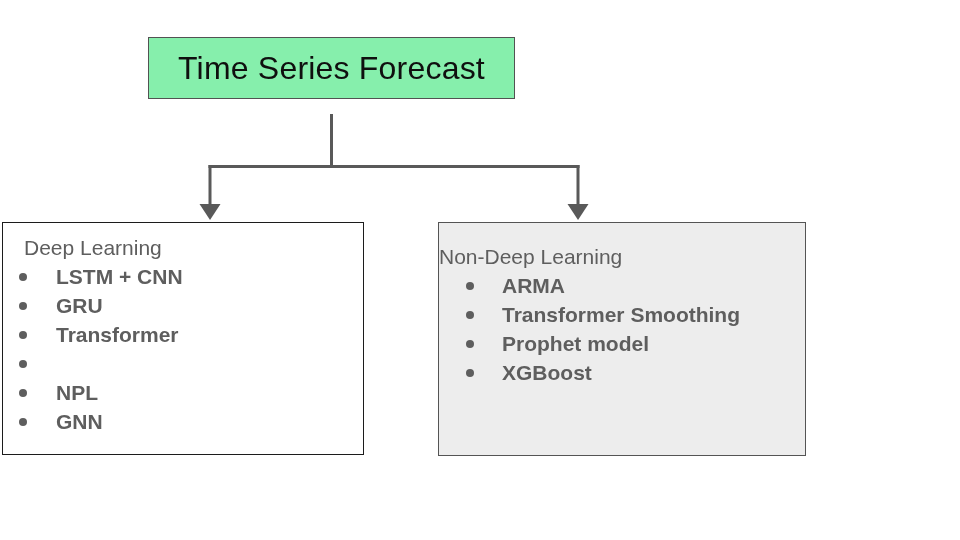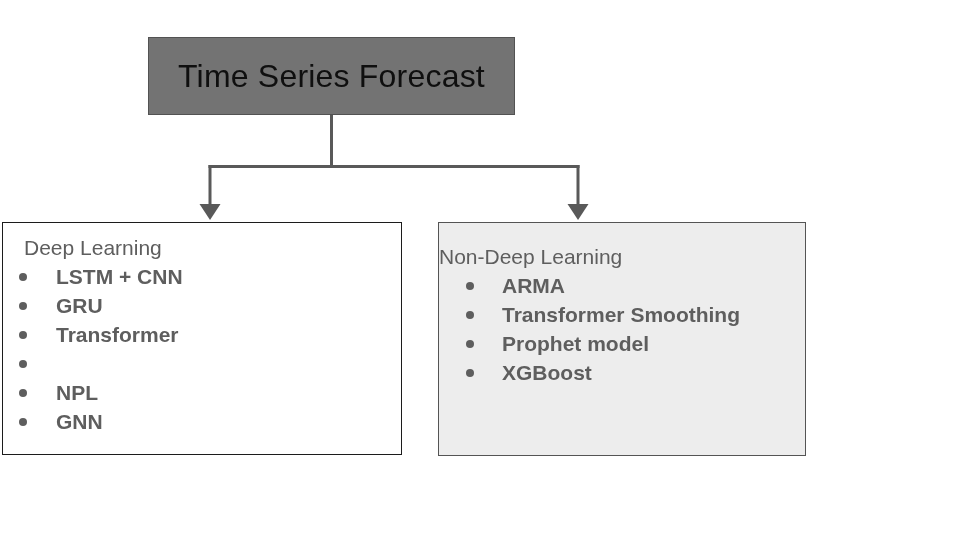--- a/index.html
+++ b/index.html
@@ -17,40 +17,40 @@
     width: 960px; height: 540px;
     z-index: 0;
   }
   .box {
     position: absolute;
     box-sizing: border-box;
     z-index: 1;
   }
   .root-box {
     left: 148px; top: 37px;
-    width: 367px; height: 78px;
-    background: #737373;
+    width: 367px; height: 62px;
+    background: #86efac;
     border: 1.5px solid #525252;
     display: flex;
     align-items: center;
     justify-content: center;
   }
   .root-label {
     font-size: 32px;
     color: #0f0f0f;
     letter-spacing: 0.2px;
     white-space: nowrap;
   }
   .branch-box {
     font-size: 21px;
     color: #5e5e5e;
   }
   .left-box {
     left: 2px; top: 222px;
-    width: 400px; height: 233px;
+    width: 362px; height: 233px;
     background: #ffffff;
     border: 1.5px solid #1c1c1c;
     padding-top: 10px;
   }
   .right-box {
     left: 438px; top: 222px;
     width: 368px; height: 234px;
     background: #ededed;
     border: 1.5px solid #545454;
     padding-top: 19px;

